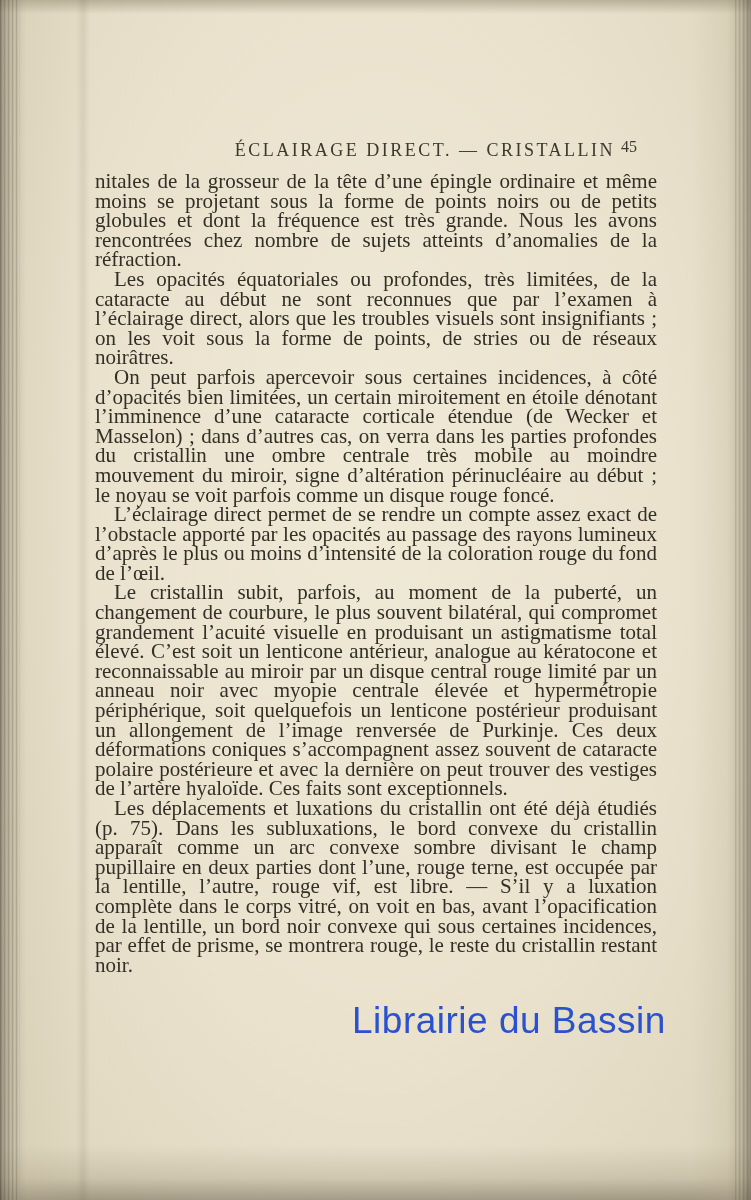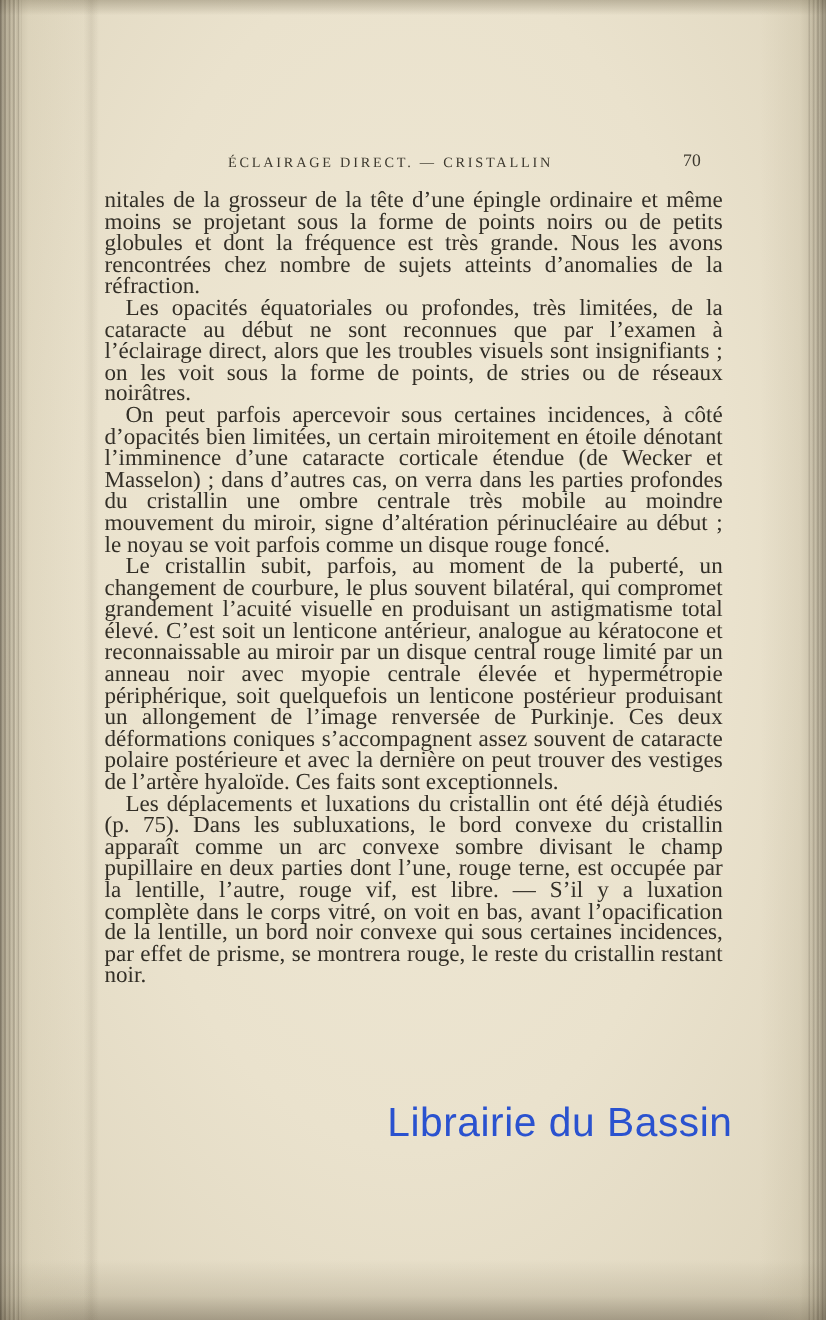--- a/index.html
+++ b/index.html
@@ -57,22 +57,22 @@
     left: 95px;
     top: 140px;
     width: 560px;
     height: 20px;
     color: #3c382e;
   }
   .header-title {
     position: absolute;
     left: 0;
     right: 40px;
-    text-align: center;
-    font-size: 13px;
+    text-align: right;
+    font-size: 18px;
     letter-spacing: 2.5px;
     white-space: nowrap;
   }
   .page-number {
     position: absolute;
     right: 18px;
     top: -2px;
     font-size: 16px;
   }
   .text-block {
@@ -107,25 +107,26 @@
 </head>
 <body>
 
 <div class="scan">
   <div class="edge edge-left"></div>
   <div class="edge edge-right"></div>
   <div class="gutter-shadow"></div>
 
   <div class="header">
     <span class="header-title">ÉCLAIRAGE DIRECT.  —  CRISTALLIN</span>
-    <span class="page-number">70</span>
+    <span class="page-number">45</span>
   </div>
 
   <div class="text-block">
       <p class="para"><span>nitales de la grosseur de la tête d’une épingle ordinaire et même moins se projetant sous la forme de points noirs ou de petits globules et dont la fréquence est très grande. Nous les avons rencontrées chez nombre de sujets atteints d’anomalies de la réfraction.</span></p>
       <p class="para indent"><span>Les opacités équatoriales ou profondes, très limitées, de la cataracte au début ne sont reconnues que par l’examen à l’éclairage direct, alors que les troubles visuels sont insignifiants ; on les voit sous la forme de points, de stries ou de réseaux noirâtres.</span></p>
       <p class="para indent"><span>On peut parfois apercevoir sous certaines incidences, à côté d’opacités bien limitées, un certain miroitement en étoile dénotant l’imminence d’une cataracte corticale étendue (de Wecker et Masselon) ; dans d’autres cas, on verra dans les parties profondes du cristallin une ombre centrale très mobile au moindre mouvement du miroir, signe d’altération périnucléaire au début ; le noyau se voit parfois comme un disque rouge foncé.</span></p>
+      <p class="para indent"><span>L’éclairage direct permet de se rendre un compte assez exact de l’obstacle apporté par les opacités au passage des rayons lumineux d’après le plus ou moins d’intensité de la coloration rouge du fond de l’œil.</span></p>
       <p class="para indent"><span>Le cristallin subit, parfois, au moment de la puberté, un </span><span class="italic">changement de courbure</span><span>, le plus souvent bilatéral, qui compromet grandement l’acuité visuelle en produisant un astigmatisme total élevé. C’est soit un </span><span class="italic">lenticone antérieur</span><span>, analogue au kératocone et reconnaissable au miroir par un disque central rouge limité par un anneau noir avec myopie centrale élevée et hypermétropie périphérique, soit quelquefois un </span><span class="italic">lenticone postérieur</span><span> produisant un allongement de l’image renversée de Purkinje. Ces deux déformations coniques s’accompagnent assez souvent de cataracte polaire postérieure et avec la dernière on peut trouver des vestiges de l’artère hyaloïde. Ces faits sont exceptionnels.</span></p>
       <p class="para indent"><span>Les </span><span class="italic">déplacements et luxations du cristallin</span><span> ont été déjà étudiés (p. 75). Dans les </span><span class="italic">subluxations</span><span>, le bord convexe du cristallin apparaît comme un arc convexe sombre divisant le champ pupillaire en deux parties dont l’une, rouge terne, est occupée par la lentille, l’autre, rouge vif, est libre. — S’il y a </span><span class="italic">luxation complète</span><span> dans le corps vitré, on voit en bas, avant l’opacification de la lentille, un bord noir convexe qui sous certaines incidences, par effet de prisme, se montrera rouge, le reste du cristallin restant noir.</span></p>
     </div>
 
   <div class="watermark">Librairie du Bassin</div>
 </div>
 
 </body></html>

